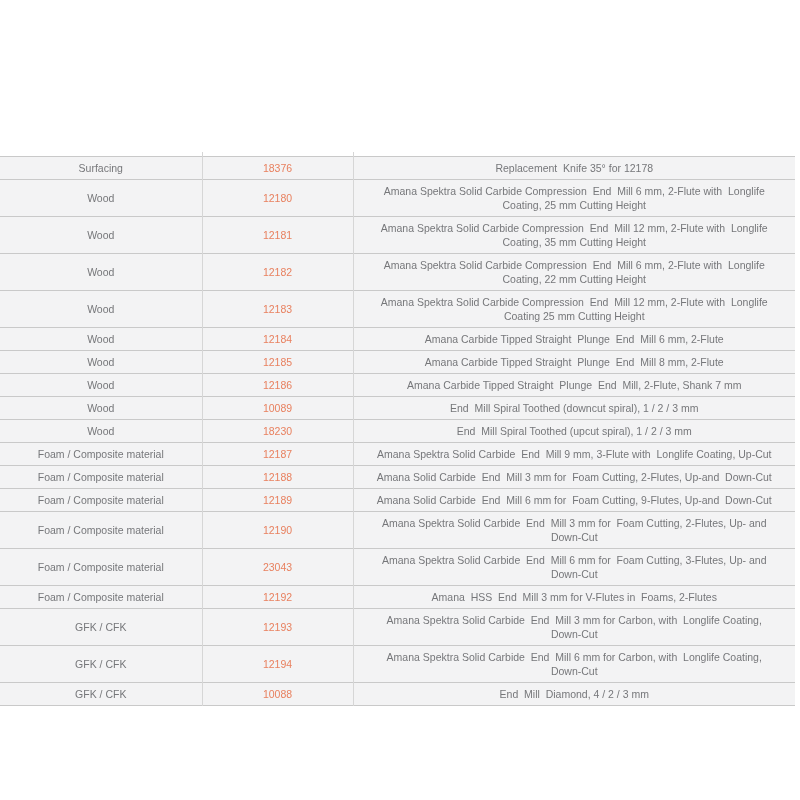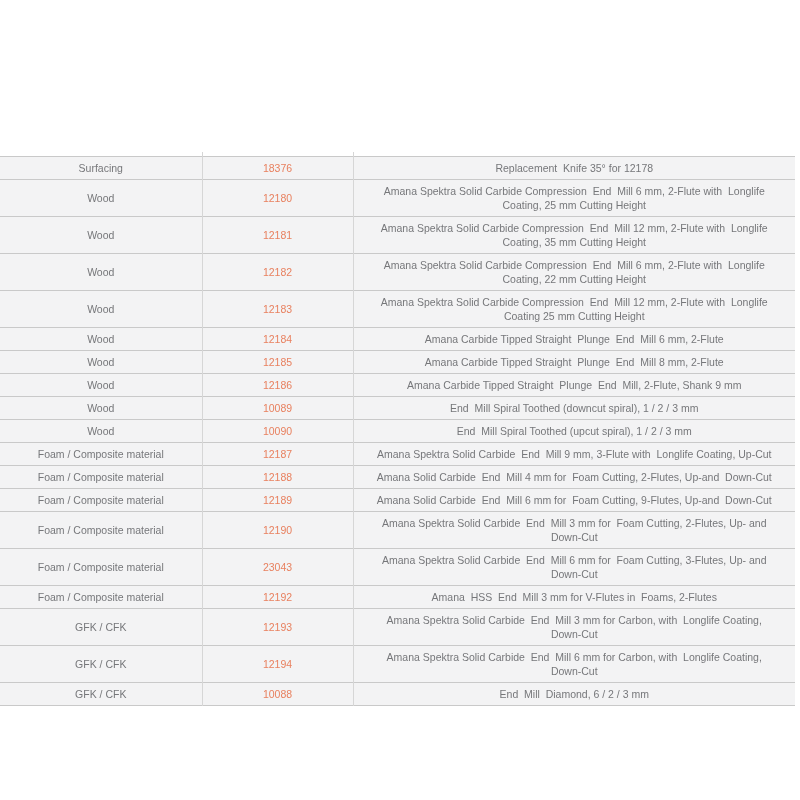--- a/index.html
+++ b/index.html
@@ -106,41 +106,41 @@
     <td class="cell-description">Amana Carbide Tipped Straight  Plunge  End  Mill 6 mm, 2-Flute</td>
   </tr>
         <tr>
     <td class="cell-material">Wood</td>
     <td class="cell-itemno"><a>12185</a></td>
     <td class="cell-description">Amana Carbide Tipped Straight  Plunge  End  Mill 8 mm, 2-Flute</td>
   </tr>
         <tr>
     <td class="cell-material">Wood</td>
     <td class="cell-itemno"><a>12186</a></td>
-    <td class="cell-description">Amana Carbide Tipped Straight  Plunge  End  Mill, 2-Flute, Shank 9 mm</td>
+    <td class="cell-description">Amana Carbide Tipped Straight  Plunge  End  Mill, 2-Flute, Shank 7 mm</td>
   </tr>
         <tr>
     <td class="cell-material">Wood</td>
     <td class="cell-itemno"><a>10089</a></td>
     <td class="cell-description">End  Mill Spiral Toothed (downcut spiral), 1 / 2 / 3 mm</td>
   </tr>
         <tr>
     <td class="cell-material">Wood</td>
-    <td class="cell-itemno"><a>10090</a></td>
+    <td class="cell-itemno"><a>18230</a></td>
     <td class="cell-description">End  Mill Spiral Toothed (upcut spiral), 1 / 2 / 3 mm</td>
   </tr>
         <tr>
     <td class="cell-material">Foam / Composite material</td>
     <td class="cell-itemno"><a>12187</a></td>
     <td class="cell-description">Amana Spektra Solid Carbide  End  Mill 9 mm, 3-Flute with  Longlife Coating, Up-Cut</td>
   </tr>
         <tr>
     <td class="cell-material">Foam / Composite material</td>
     <td class="cell-itemno"><a>12188</a></td>
-    <td class="cell-description">Amana Solid Carbide  End  Mill 4 mm for  Foam Cutting, 2-Flutes, Up-and  Down-Cut</td>
+    <td class="cell-description">Amana Solid Carbide  End  Mill 3 mm for  Foam Cutting, 2-Flutes, Up-and  Down-Cut</td>
   </tr>
         <tr>
     <td class="cell-material">Foam / Composite material</td>
     <td class="cell-itemno"><a>12189</a></td>
     <td class="cell-description">Amana Solid Carbide  End  Mill 6 mm for  Foam Cutting, 9-Flutes, Up-and  Down-Cut</td>
   </tr>
         <tr>
     <td class="cell-material">Foam / Composite material</td>
     <td class="cell-itemno"><a>12190</a></td>
     <td class="cell-description">Amana Spektra Solid Carbide  End  Mill 3 mm for  Foam Cutting, 2-Flutes, Up- and  Down-Cut</td>
@@ -161,17 +161,17 @@
     <td class="cell-description">Amana Spektra Solid Carbide  End  Mill 3 mm for Carbon, with  Longlife Coating,  Down-Cut</td>
   </tr>
         <tr>
     <td class="cell-material">GFK / CFK</td>
     <td class="cell-itemno"><a>12194</a></td>
     <td class="cell-description">Amana Spektra Solid Carbide  End  Mill 6 mm for Carbon, with  Longlife Coating,  Down-Cut</td>
   </tr>
         <tr>
     <td class="cell-material">GFK / CFK</td>
     <td class="cell-itemno"><a>10088</a></td>
-    <td class="cell-description">End  Mill  Diamond, 6 / 2 / 3 mm</td>
+    <td class="cell-description">End  Mill  Diamond, 4 / 2 / 3 mm</td>
   </tr>
       </tbody>
   </table>
 </div>
 
 </body></html>

